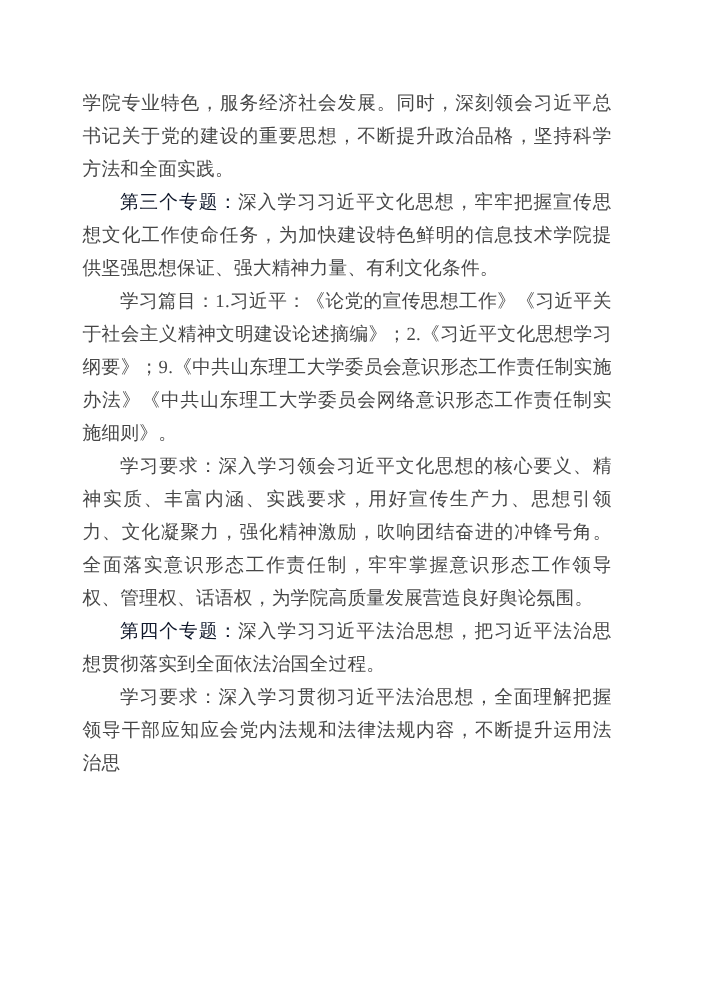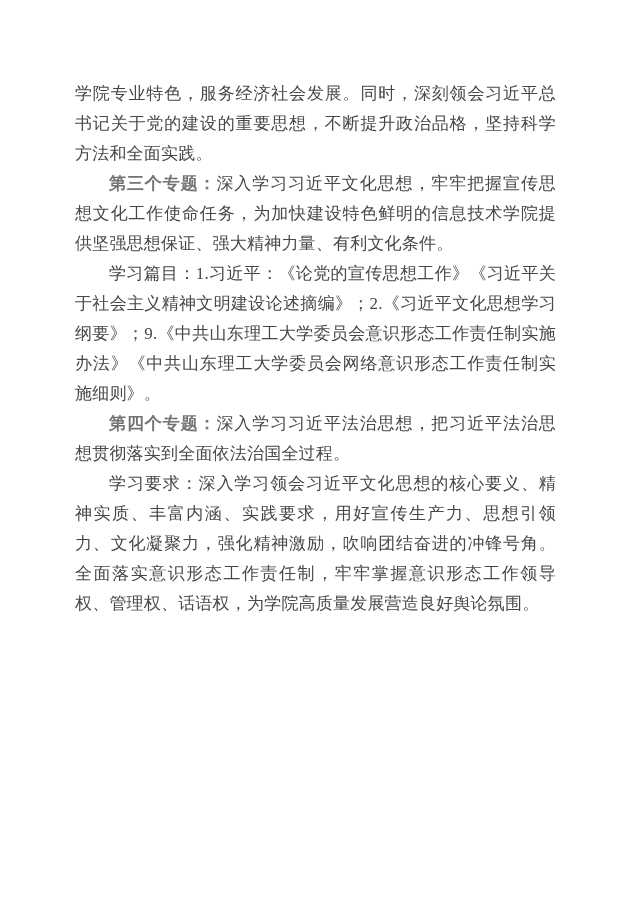--- a/index.html
+++ b/index.html
@@ -32,28 +32,29 @@
     text-justify: inter-ideograph;
   }
   .para {
     margin: 0;
     padding: 0;
   }
   .para.indent {
     text-indent: 2em;
   }
   .lead {
-    font-weight: bold;
-    color: #737373;
+    font-weight: normal;
+    color: #0f172a;
   }
 </style>
 </head>
 <body>
 
 <div class="page">
   <div class="doc-text">
       <p class="para"><span>学院专业特色，服务经济社会发展。同时，深刻领会习近平总书记关于党的建设的重要思想，不断提升政治品格，坚持科学方法和全面实践。</span></p>
       <p class="para indent"><b class="lead">第三个专题：</b><span>深入学习习近平文化思想，牢牢把握宣传思想文化工作使命任务，为加快建设特色鲜明的信息技术学院提供坚强思想保证、强大精神力量、有利文化条件。</span></p>
       <p class="para indent"><span>学习篇目：1.习近平：《论党的宣传思想工作》《习近平关于社会主义精神文明建设论述摘编》；2.《习近平文化思想学习纲要》；9.《中共山东理工大学委员会意识形态工作责任制实施办法》《中共山东理工大学委员会网络意识形态工作责任制实施细则》。</span></p>
+      <p class="para indent"><span>学习要求：深入学习领会习近平文化思想的核心要义、精神实质、丰富内涵、实践要求，用好宣传生产力、思想引领力、文化凝聚力，强化精神激励，吹响团结奋进的冲锋号角。全面落实意识形态工作责任制，牢牢掌握意识形态工作领导权、管理权、话语权，为学院高质量发展营造良好舆论氛围。</span></p>
       <p class="para indent"><b class="lead">第四个专题：</b><span>深入学习习近平法治思想，把习近平法治思想贯彻落实到全面依法治国全过程。</span></p>
-      <p class="para indent"><span>学习要求：深入学习领会习近平文化思想的核心要义、精神实质、丰富内涵、实践要求，用好宣传生产力、思想引领力、文化凝聚力，强化精神激励，吹响团结奋进的冲锋号角。全面落实意识形态工作责任制，牢牢掌握意识形态工作领导权、管理权、话语权，为学院高质量发展营造良好舆论氛围。</span></p>
+      <p class="para indent"><span>学习要求：深入学习贯彻习近平法治思想，全面理解把握领导干部应知应会党内法规和法律法规内容，不断提升运用法治思</span></p>
     </div>
 </div>
 
 </body></html>

